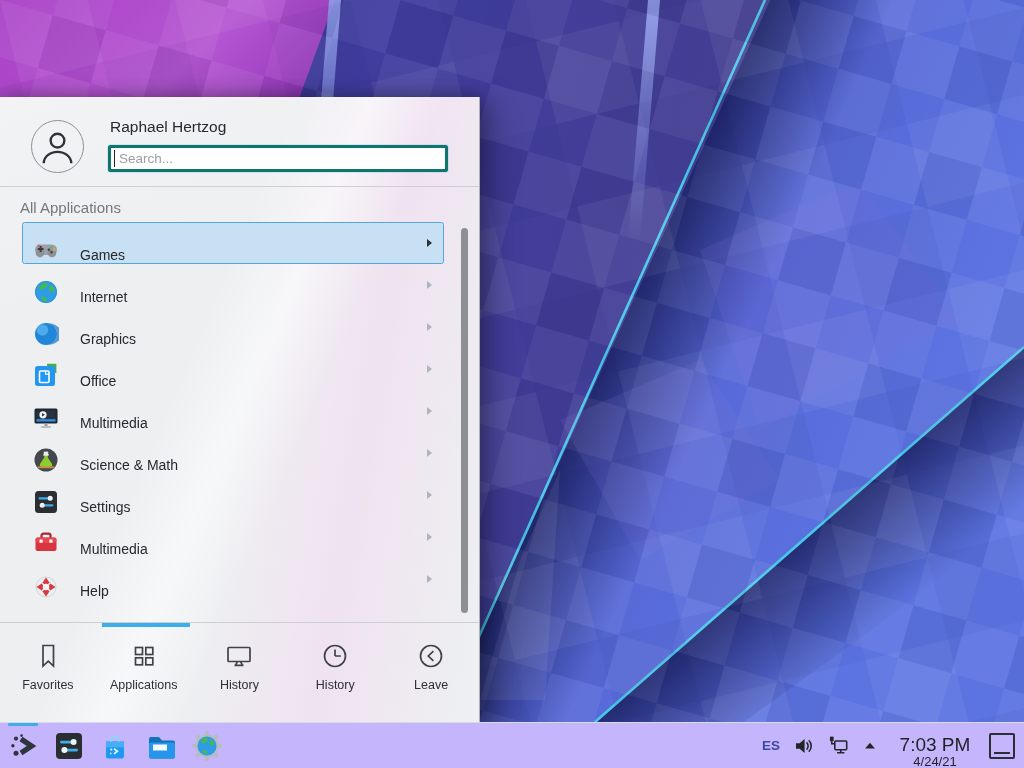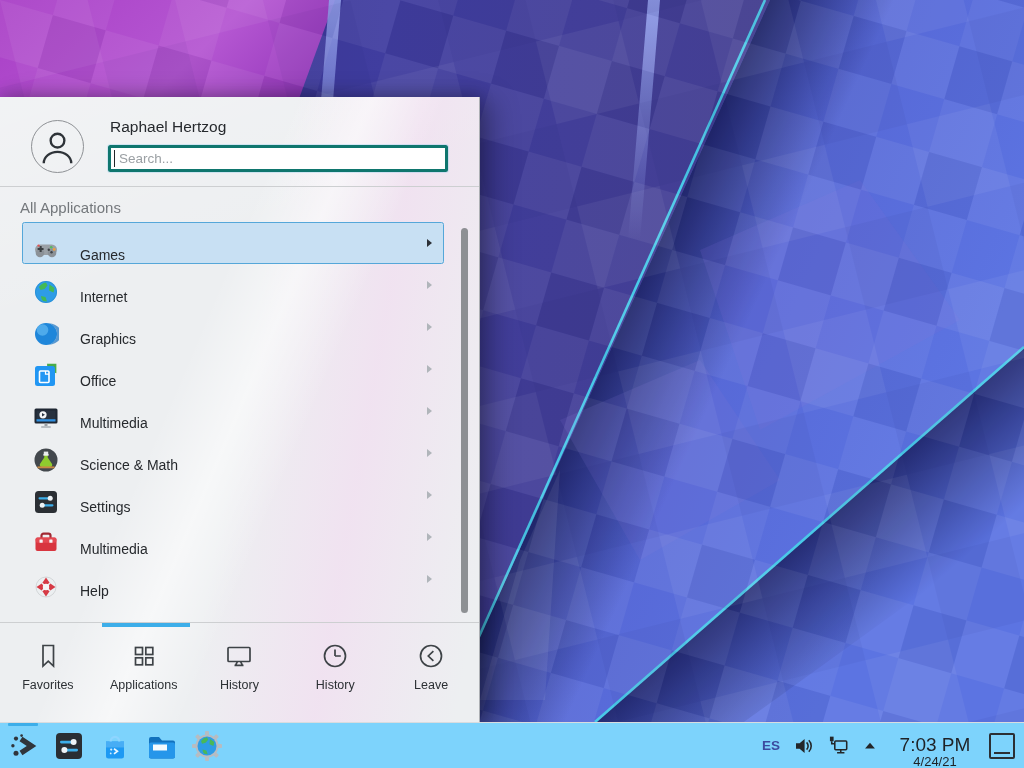--- a/index.html
+++ b/index.html
@@ -63,21 +63,21 @@
   }
   
   .tab-indicator { position:absolute; left:102px; top:526px; width:88px; height:4px; background:#3daee9; }
   .tabbar { position:absolute; left:0; right:0; top:531px; bottom:0; display:flex; }
   .tab { flex:1; display:flex; flex-direction:column; align-items:center; }
   .tab svg { margin-top:13px; }
   .tab-label { margin-top:7px; font-size:12.5px; color:#2c3034; }
   
   .taskbar {
     position:absolute; left:0; bottom:0; width:1024px; height:46px; z-index:5;
-    background:#7dd3fc; border-top:1px solid #d9dcdf;
+    background:#c4b5fd; border-top:1px solid #d9dcdf;
     display:flex; align-items:center;
   }
   .task-icon { position:relative; width:32px; height:32px; flex:0 0 32px; }
   .task-icon.first { margin-left:7px; }
   .task-icon + .task-icon { margin-left:14px; }
   .task-icon.active::before {
     content:""; position:absolute; left:1px; right:1px; top:-7px; height:3px;
     background:#3daee9; border-radius:1px;
   }
   .tray { margin-left:auto; display:flex; align-items:center; }

